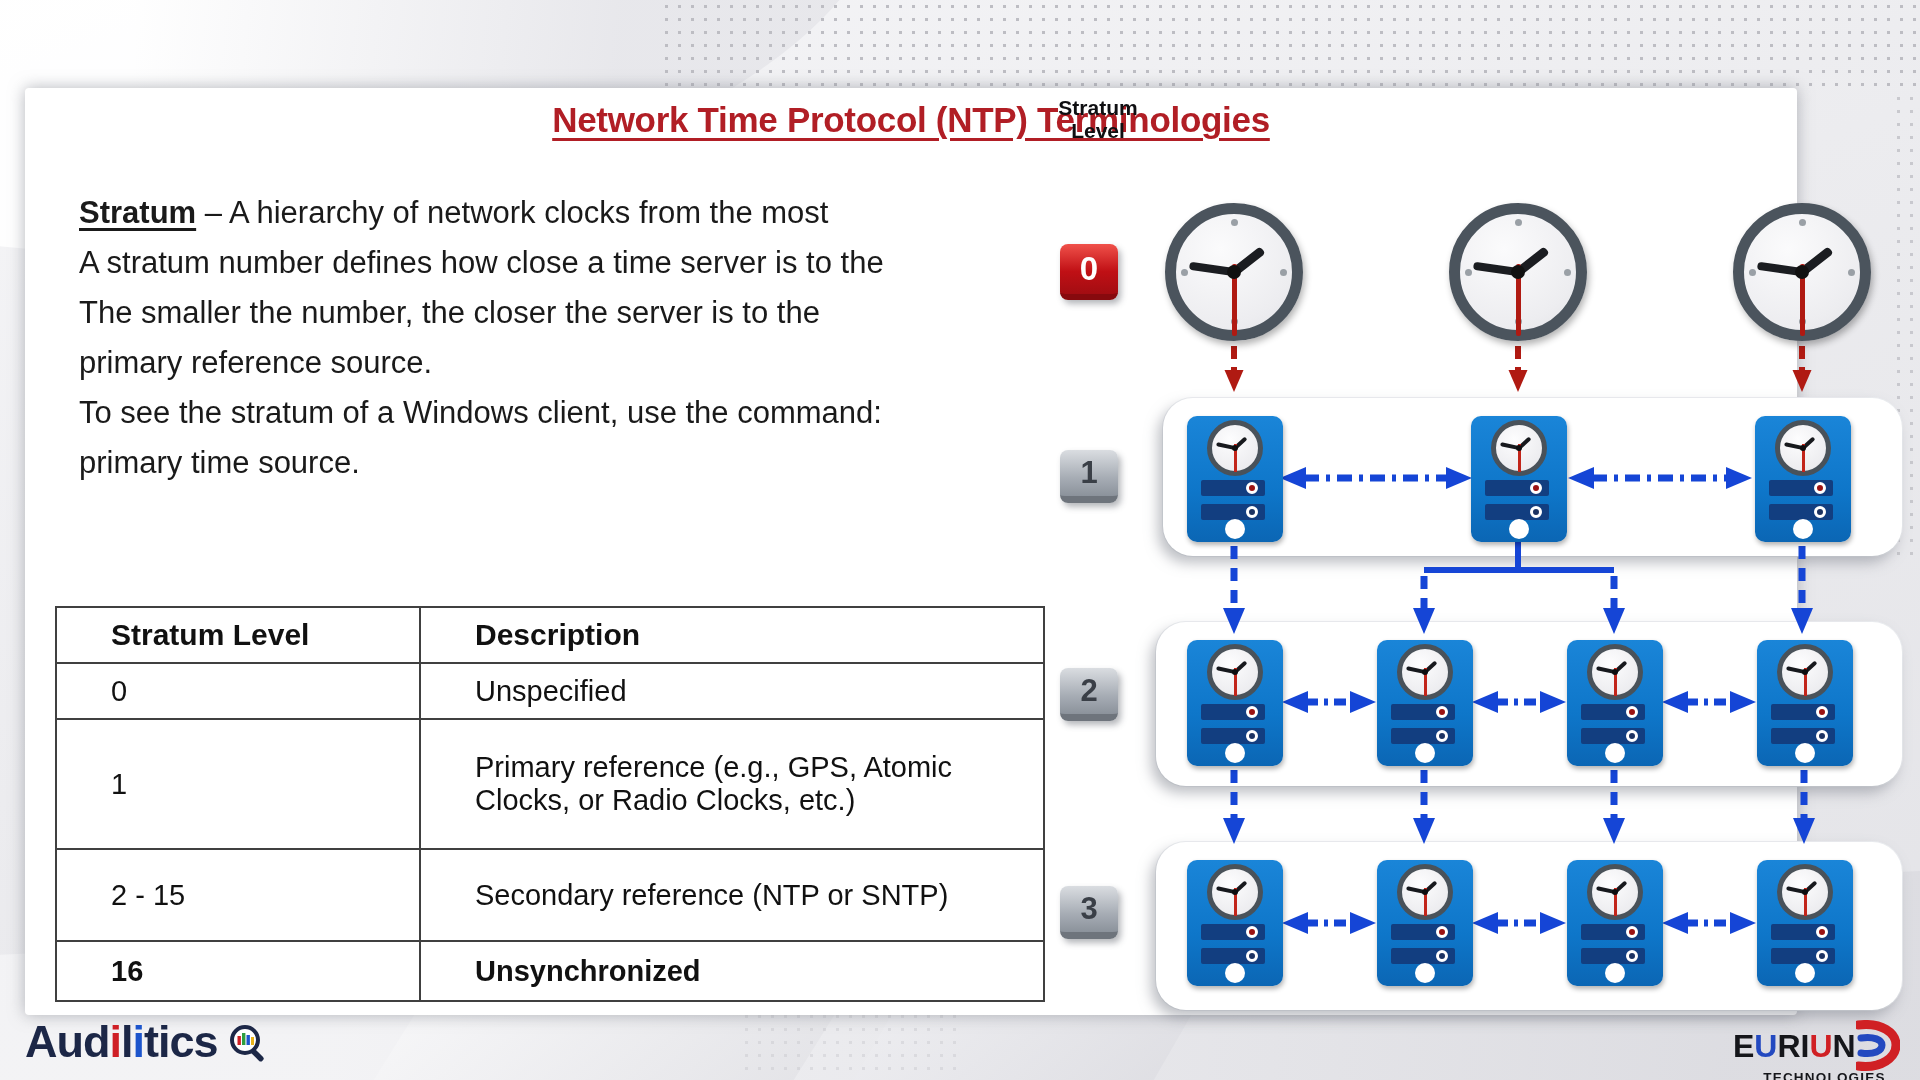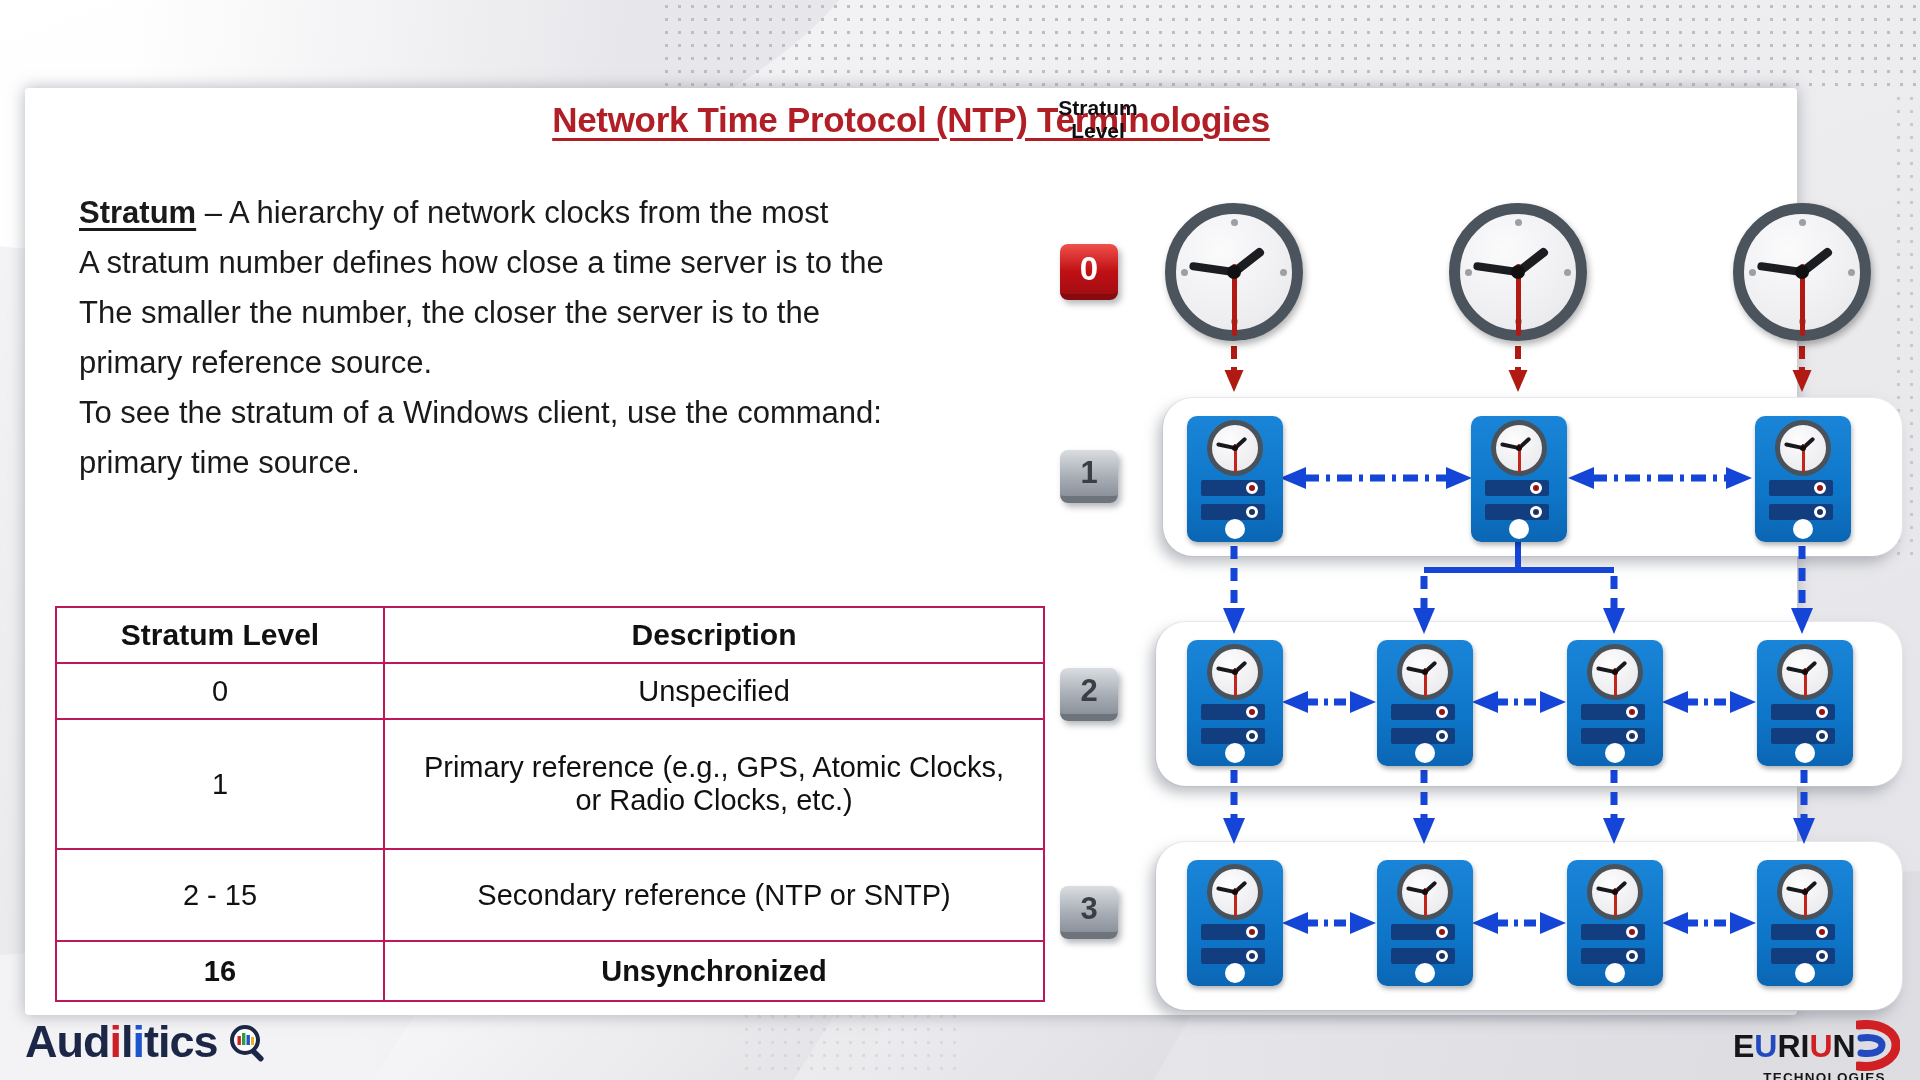--- a/index.html
+++ b/index.html
@@ -36,22 +36,22 @@
 
   
   .intro{position:absolute;left:14px;top:100px;width:1020px;color:var(--text-black,#1a1a1a);
     font-size:31px;line-height:50px;margin-left:40px;}
   .intro .term{font-weight:800;text-decoration:underline;text-decoration-thickness:3px;text-underline-offset:5px;}
   .intro .cmd{font-weight:800;color:var(--command-red,#a8191f);}
 
   
   .stable{position:absolute;left:30px;top:518px;border-collapse:collapse;table-layout:fixed;width:990px;
     color:#111;}
-  .stable th,.stable td{border:2px solid #be185d;text-align:center;vertical-align:middle;
-    padding:0 36px;font-size:29px;}
+  .stable th,.stable td{border:2px solid #404040;text-align:left;vertical-align:middle;
+    padding:0 54px;font-size:29px;}
   .stable th{font-size:30px;font-weight:800;height:54px;}
   .stable .c1{width:254px;}
   .r0 td{height:54px;} .r1 td{height:128px;} .r2 td{height:90px;} .r3 td{height:58px;font-weight:bold;}
 
   
   .axis-label{position:absolute;left:1038px;top:96px;width:120px;text-align:center;
     font-size:21px;line-height:23px;font-weight:800;color:#0f0f12;}
   .badge{position:absolute;left:1060px;width:58px;text-align:center;font-weight:800;border-radius:8px;
     box-shadow:3px 4px 6px rgba(90,95,105,.45);z-index:4;}
   .badge-red{height:50px;line-height:50px;font-size:33px;color:#fff;

